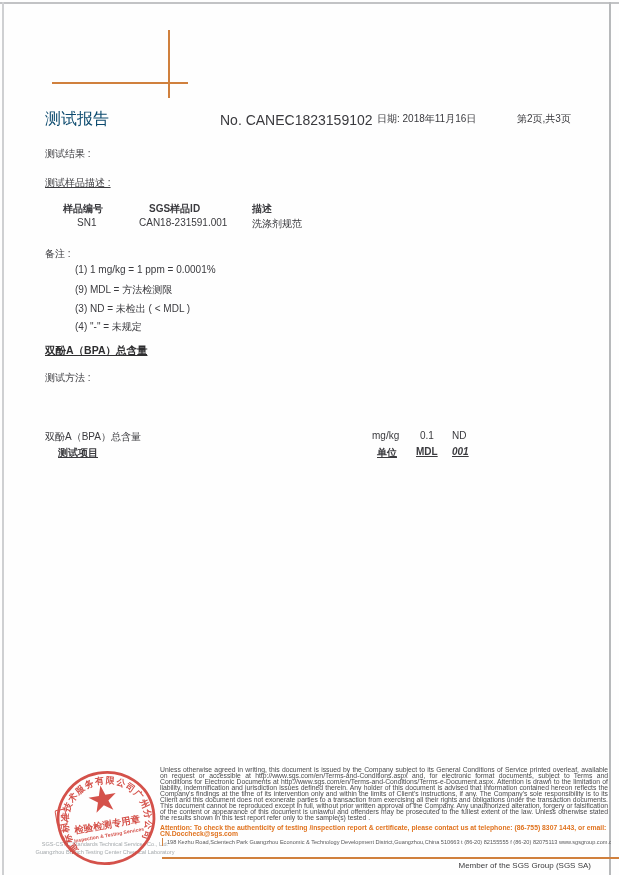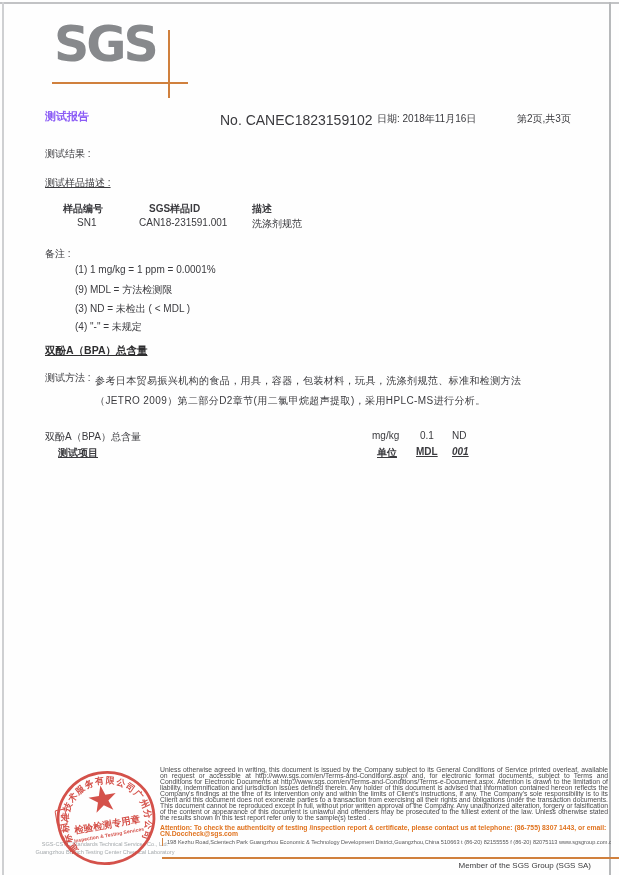--- a/index.html
+++ b/index.html
@@ -12,21 +12,21 @@
   
   .edge-top{top:2px;left:0;width:619px;height:2px;background:#c2c3c5;}
   .edge-left{top:2px;left:2px;width:2px;height:873px;background:#cfd0d2;}
   .edge-right{top:2px;left:609px;width:2px;height:873px;background:#b7b9bb;}
   
   .logo-text{left:54px;top:20px;font-size:49px;font-weight:bold;color:#87898c;
     letter-spacing:-3px;font-family:"DejaVu Sans",sans-serif;line-height:1;}
   .logo-vline{left:168px;top:30px;width:2px;height:68px;background:#d0803d;}
   .logo-hline{left:52px;top:82px;width:136px;height:2px;background:#d0803d;}
   
-  .report-title{left:45px;top:109px;font-size:11px;font-weight:bold;color:#8b5cf6;}
+  .report-title{left:45px;top:109px;font-size:16px;font-weight:normal;color:#0c4a6e;}
   .report-no{left:220px;top:112px;font-size:14px;}
   .report-date{left:377px;top:112px;font-size:10px;}
   .report-page{left:517px;top:112px;font-size:10px;}
   
   .fs10{font-size:10px;}
   .results-label{left:45px;top:147px;}
   .sampledesc-label{left:45px;top:176px;font-weight:normal;text-decoration:underline;}
   .st-h0{left:63px;top:202px;font-weight:bold;}
   .st-h1{left:149px;top:202px;font-weight:bold;}
   .st-h2{left:252px;top:202px;font-weight:bold;text-align:center;}
@@ -68,21 +68,20 @@
 </style>
 </head>
 <body>
 
 <div id="page">
 
   <div class="abs edge-top"></div>
   <div class="abs edge-left"></div>
   <div class="abs edge-right"></div>
 
-  <div class="abs logo-text">SGS</div>
   <div class="abs logo-vline"></div>
   <div class="abs logo-hline"></div>
 
   <div class="abs report-title">测试报告</div>
   <div class="abs report-no">No. CANEC1823159102</div>
   <div class="abs report-date">日期: 2018年11月16日</div>
   <div class="abs report-page">第2页,共3页</div>
 
   <div class="abs fs10 results-label">测试结果 :</div>
 
@@ -96,21 +95,20 @@
   <div class="abs fs10 st-r2">洗涤剂规范</div>
 
   <div class="abs fs10 notes-label">备注 :</div>
   <div class="abs fs10 note-0">(1) 1 mg/kg = 1 ppm = 0.0001%</div>
   <div class="abs fs10 note-1">(9) MDL = 方法检测限</div>
   <div class="abs fs10 note-2">(3) ND = 未检出 ( &lt; MDL )</div>
   <div class="abs fs10 note-3">(4) "-" = 未规定</div>
 
   <div class="abs bpa-heading">双酚A（BPA）总含量</div>
   <div class="abs fs10 method-label">测试方法 :</div>
-  <div class="abs fs10 method-text">参考日本贸易振兴机构的食品，用具，容器，包装材料，玩具，洗涤剂规范、标准和检测方法（JETRO 2009）第二部分D2章节(用二氯甲烷超声提取)，采用HPLC-MS进行分析。</div>
 
   <div class="abs fs10 rt-h rt-h0">测试项目</div>
   <div class="abs fs10 rt-h rt-h1">单位</div>
   <div class="abs fs10 rt-h rt-h2">MDL</div>
   <div class="abs fs10 rt-h rt-h3">001</div>
   <div class="abs fs10 rt-r0">双酚A（BPA）总含量</div>
   <div class="abs fs10 rt-r1">mg/kg</div>
   <div class="abs fs10 rt-r2">0.1</div>
   <div class="abs fs10 rt-r3">ND</div>
 

